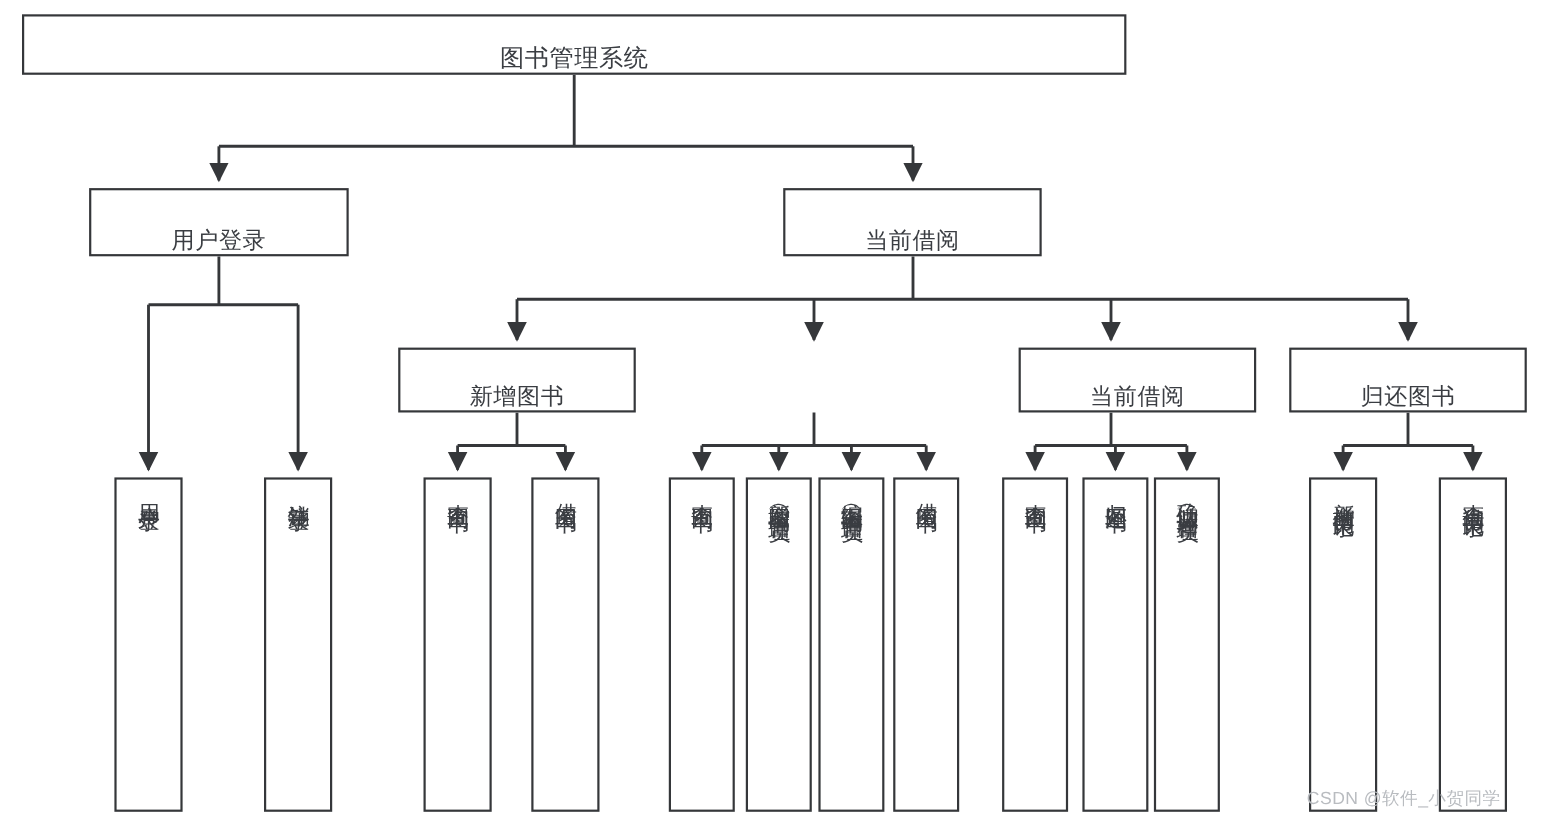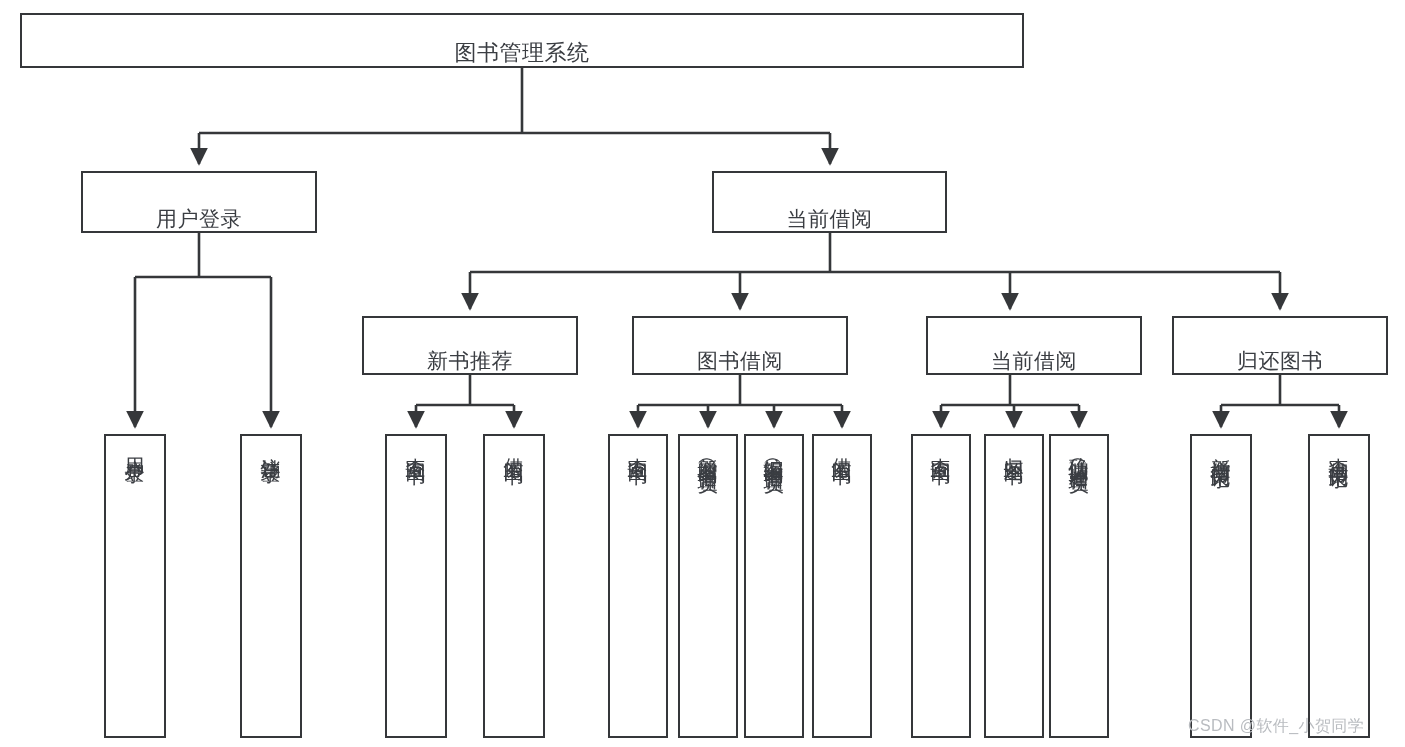--- a/index.html
+++ b/index.html
@@ -134,24 +134,21 @@
   </div>
 
   <div class="node horizontal" style="left:81px; top:171px; width:236px; height:62px;">
     <span class="node-label">用户登录</span>
   </div>
   <div class="node horizontal" style="left:712px; top:171px; width:235px; height:62px;">
     <span class="node-label">当前借阅</span>
   </div>
 
   <div class="node horizontal" style="left:362px; top:316px; width:216px; height:59px;">
-    <span class="node-label">新书推荐</span>
-  </div>
-  <div class="node horizontal" style="left:632px; top:316px; width:216px; height:59px;">
-    <span class="node-label">图书借阅</span>
+    <span class="node-label">新增图书</span>
   </div>
   <div class="node horizontal" style="left:902px; top:316px; width:216px; height:59px;margin-left:24px;">
     <span class="node-label">当前借阅</span>
   </div>
   <div class="node horizontal" style="left:1172px; top:316px; width:216px; height:59px;">
     <span class="node-label">归还图书</span>
   </div>
 
   <div class="node vertical" style="left:104px; top:434px; width:62px; height:304px;">
     <span class="node-label">用户登录</span>

